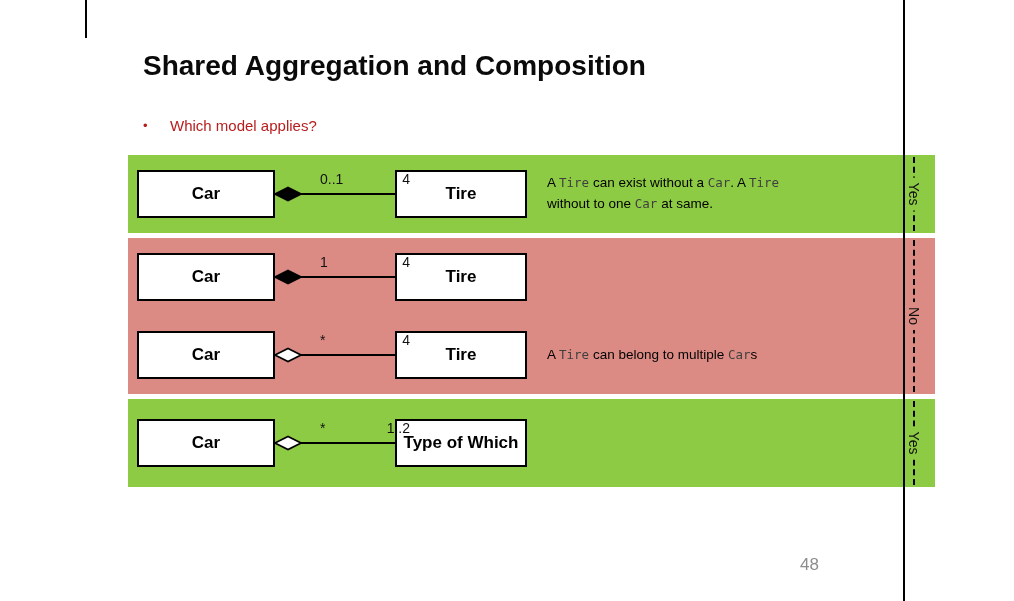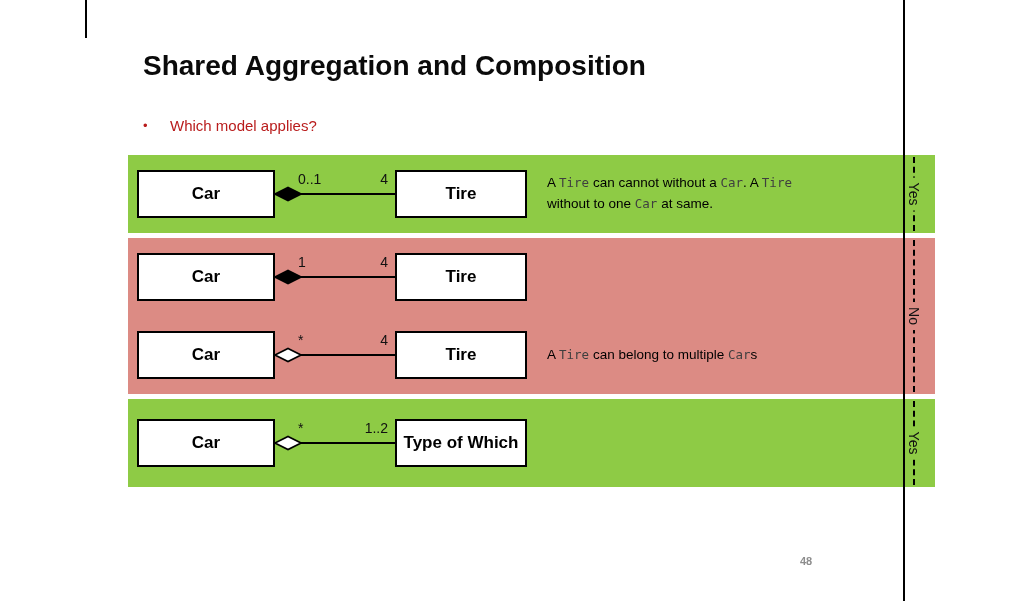--- a/index.html
+++ b/index.html
@@ -43,21 +43,21 @@
   .conn-line {
     position:absolute; left:148px; width:120px; height:2px;
     background:#000; top:50%; margin-top:-1px;
   }
   .diamond {
     position:absolute; left:146px; top:50%; transform:translateY(-50%);
     line-height:0;
   }
   .mult {
     position:absolute; bottom:calc(50% + 7px);
-    font-size:14px; color:#111;
+    font-size:14px; color:#111;margin-left:22px;
   }
   .mult-left  { left:170px; }
   .mult-right { left:200px; width:60px; text-align:right; }
 
   .desc {
     position:absolute; left:419px; top:50%; transform:translateY(-50%);
     width:268px; font-size:13.5px; line-height:1.52; color:#000;
   }
   .desc .mono {
     font-family:"DejaVu Sans Mono", monospace;
@@ -70,21 +70,21 @@
   }
   .verdict-label {
     position:absolute; top:50%; left:-1px;
     transform:translate(-50%,-50%) rotate(90deg);
     font-size:14px; color:#111; white-space:nowrap;
     background:var(--band-color); padding:0 5px;
   }
 
   .page-number {
     position:absolute; left:800px; top:555px;
-    font-size:11px; color:#8d8d8d;font-weight:bold;
+    font-size:17px; color:#8d8d8d;
   }
 
   .edge-line-right { position:absolute; left:903px; top:0; width:2px; height:601px; background:#000; }
   .edge-line-left  { position:absolute; left:85px;  top:0; width:2px; height:38px;  background:#000; }
 </style>
 </head>
 <body>
 
 <div class="page">
 
@@ -98,21 +98,21 @@
       <div class="band" style="--band-color: #8ecb45;">
         <div class="uml-row">
           <div class="conn-line"></div>
           <span class="diamond"><svg width="28" height="16" viewBox="0 0 28 16">
               <polygon points="1,8 14,1.5 27,8 14,14.5" fill="#000" stroke="#000" stroke-width="1.6"></polygon>
             </svg></span>
           <div class="class-box left">Car</div>
           <div class="class-box right">Tire</div>
           <span class="mult mult-left">0..1</span>
           <span class="mult mult-right">4</span>
-          <div class="desc"><span class="plain">A </span><span class="mono">Tire</span><span class="plain"> can cannot without a </span><span class="mono">Car</span><span class="plain">. A </span><span class="mono">Tire</span><span class="plain"> without to one </span><span class="mono">Car</span><span class="plain"> at same.</span></div>
+          <div class="desc"><span class="plain">A </span><span class="mono">Tire</span><span class="plain"> can exist without a </span><span class="mono">Car</span><span class="plain">. A </span><span class="mono">Tire</span><span class="plain"> without to one </span><span class="mono">Car</span><span class="plain"> at same.</span></div>
         </div>
         <div class="verdict">
           <span class="verdict-label">Yes</span>
         </div>
       </div>
       <div class="band" style="--band-color: #dc8b84;">
         <div class="uml-row">
           <div class="conn-line"></div>
           <span class="diamond"><svg width="28" height="16" viewBox="0 0 28 16">
               <polygon points="1,8 14,1.5 27,8 14,14.5" fill="#000" stroke="#000" stroke-width="1.6"></polygon>

